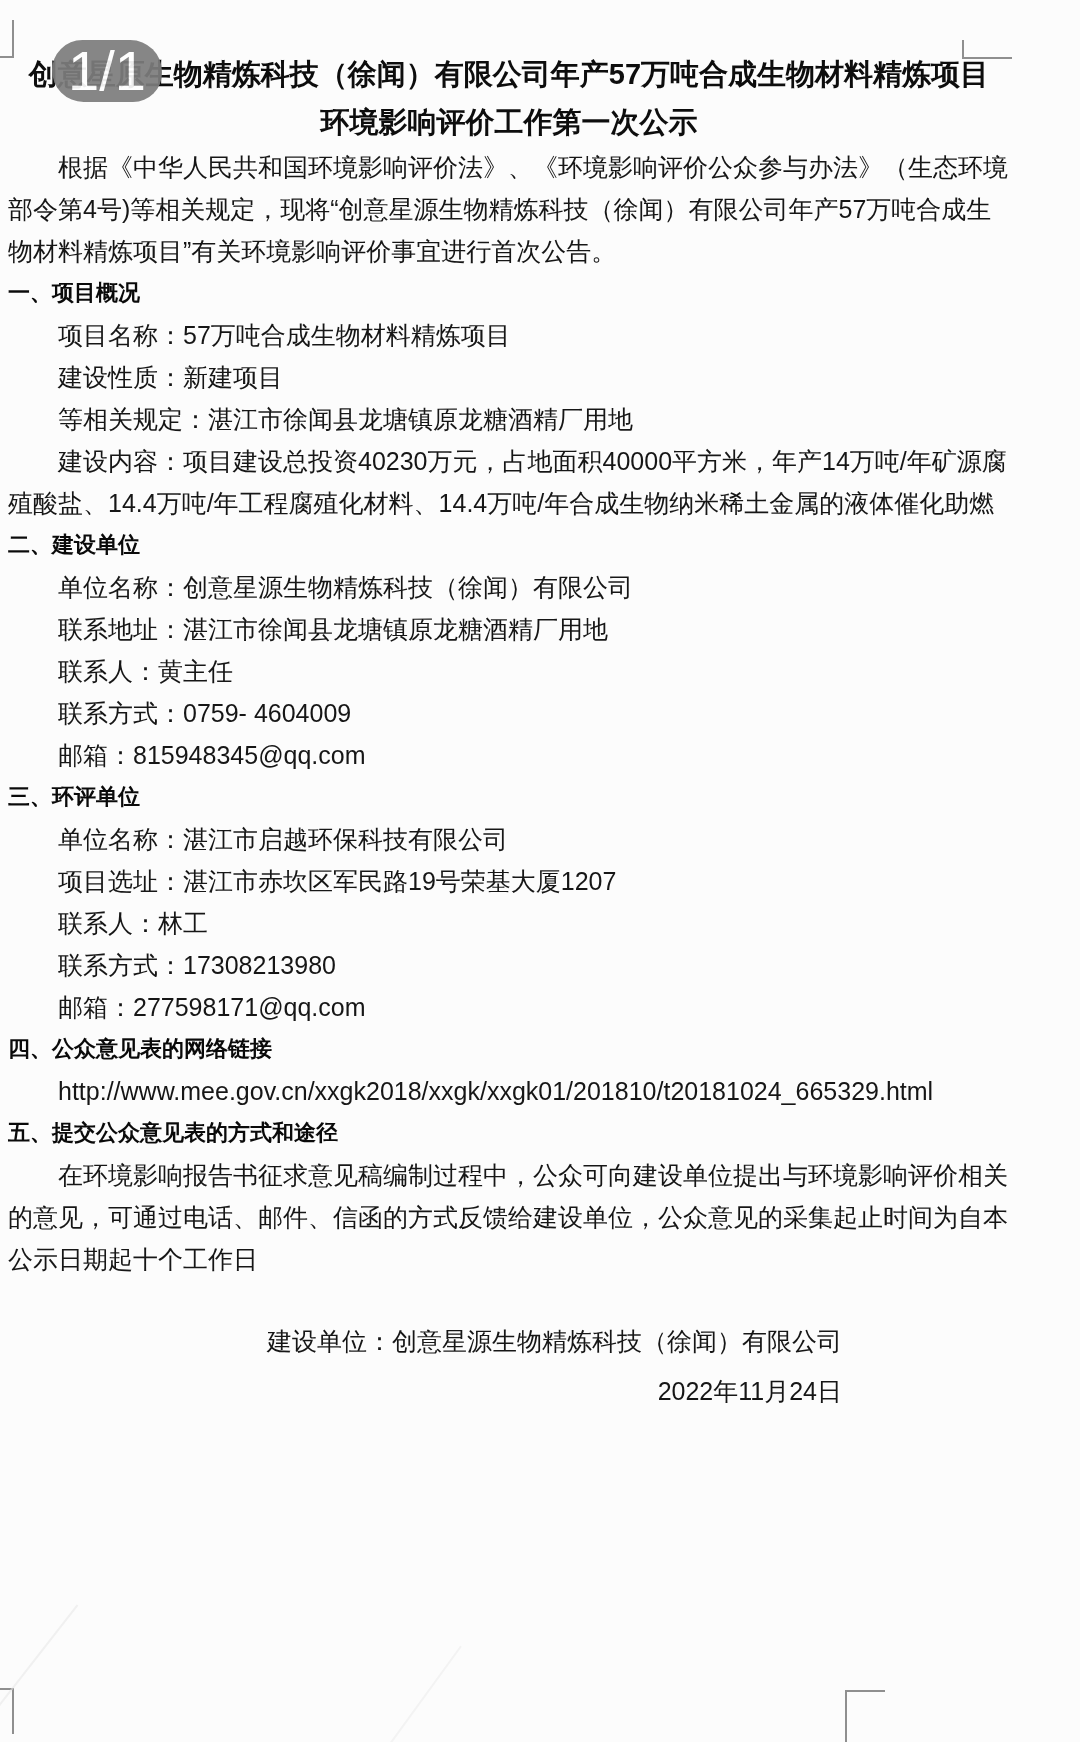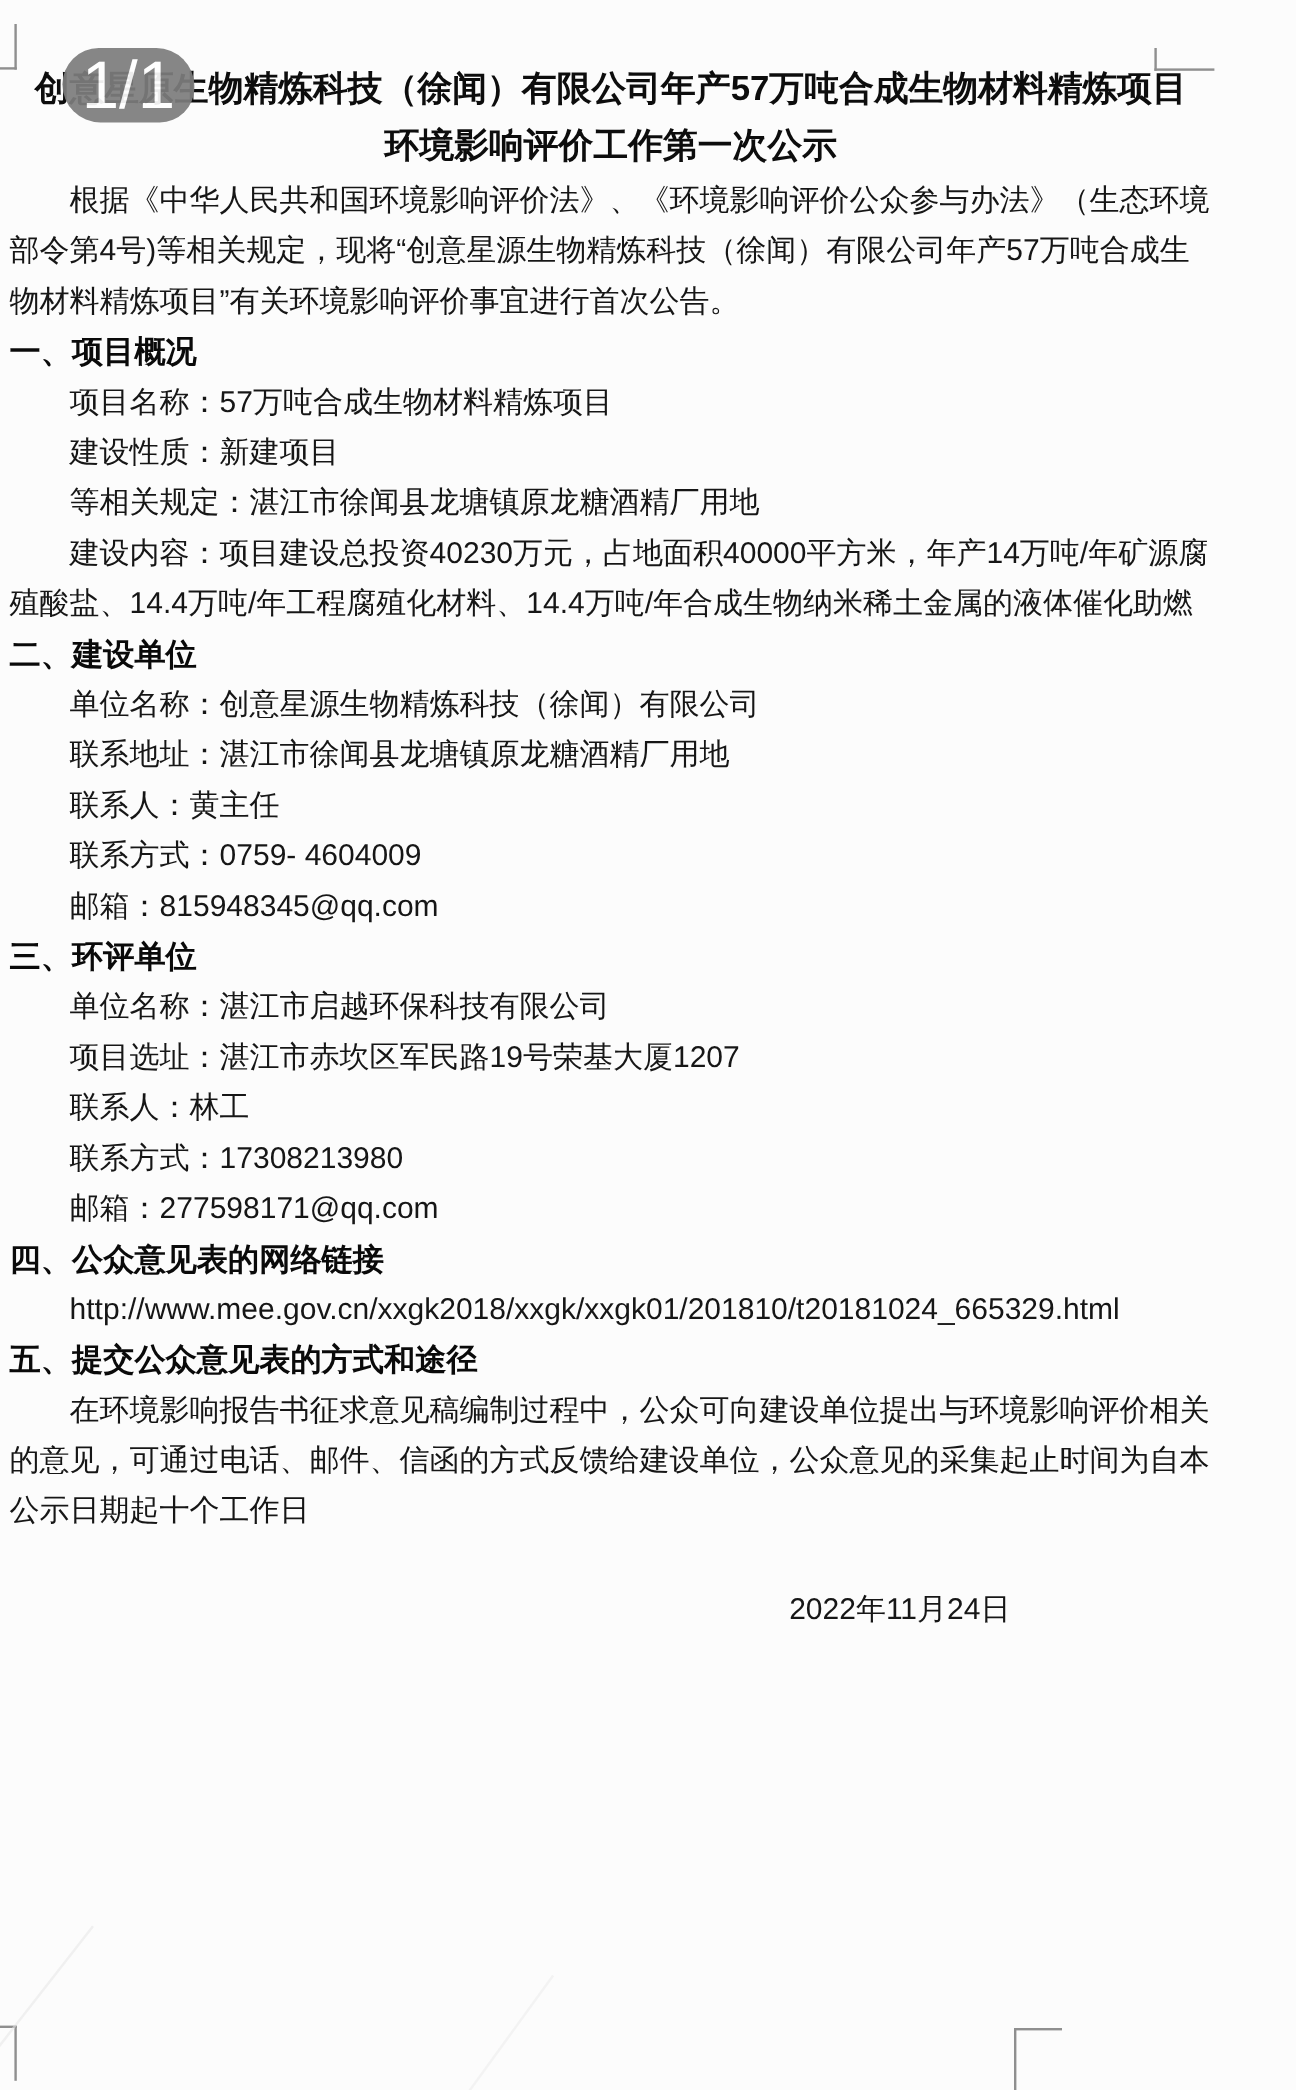--- a/index.html
+++ b/index.html
@@ -29,21 +29,21 @@
     color:#ffffff;font-size:56px;font-weight:400;line-height:1;
     z-index:5;
   }
   
   .content{position:absolute;left:8px;top:50px;width:1002px;}
   .title-line{
     text-align:center;font-weight:bold;font-size:29px;line-height:48px;
     color:#0d0d0d;white-space:nowrap;
   }
   .line{font-size:25px;line-height:42px;white-space:nowrap;}
-  .heading{font-weight:bold;font-size:26px;color:#0a0a0a;}
+  .heading{font-weight:bold;font-size:22px;color:#0a0a0a;}
   .indent{padding-left:50px;}
   .item{padding-left:50px;}
   .flush{padding-left:0;}
   .footer-block{margin-top:36px;padding-right:168px;text-align:right;}
   .footer-line{font-size:25px;line-height:50px;white-space:nowrap;}
 </style>
 </head>
 <body>
 
 <div class="page">
@@ -91,17 +91,18 @@
 
     <div class="line heading">四、公众意见表的网络链接</div>
     <div class="line item">http://www.mee.gov.cn/xxgk2018/xxgk/xxgk01/201810/t20181024_665329.html</div>
 
     <div class="line heading">五、提交公众意见表的方式和途径</div>
     <div class="line indent">在环境影响报告书征求意见稿编制过程中，公众可向建设单位提出与环境影响评价相关</div>
     <div class="line flush">的意见，可通过电话、邮件、信函的方式反馈给建设单位，公众意见的采集起止时间为自本</div>
     <div class="line flush">公示日期起十个工作日</div>
 
     <div class="footer-block">
+      <div class="footer-line">建设单位：创意星源生物精炼科技（徐闻）有限公司</div>
       <div class="footer-line">2022年11月24日</div>
     </div>
 
   </div>
 </div>
 
 </body></html>

